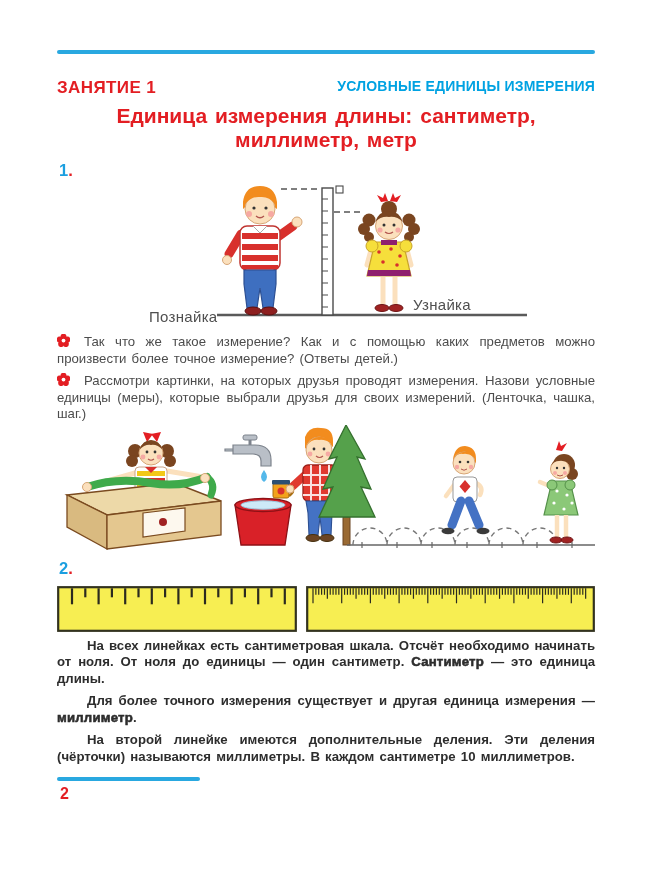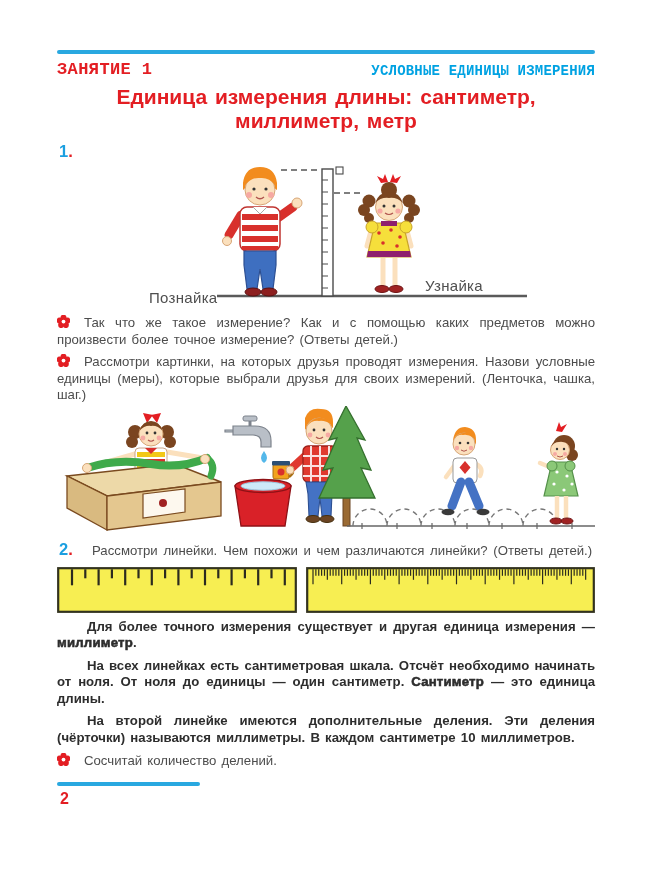--- a/index.html
+++ b/index.html
@@ -2,40 +2,40 @@
 <html><head>
 <meta charset="utf-8">
 <style>
   html,body{margin:0;padding:0;}
   body{
     width:650px;height:877px;background:#ffffff;position:relative;overflow:hidden;
     font-family:"Liberation Sans","DejaVu Sans",sans-serif;color:#3e3e3e;
   }
   .content{padding:0 55px 0 57px;}
   .top-rule{margin-top:50px;height:4px;background:#29a8e0;border-radius:2px;}
-  .header-row{display:flex;justify-content:space-between;align-items:flex-end;margin-top:6px;font-family:Liberation Mono, monospace;}
+  .header-row{display:flex;justify-content:space-between;align-items:flex-start;margin-top:24px;}
   .lesson{color:#e31e23;font-weight:700;font-size:17px;letter-spacing:.4px;}
   .topic{color:#00a2e2;font-weight:700;font-size:14px;letter-spacing:.2px;}
   .subtitle{margin-top:6px;text-align:center;color:#e31e23;font-size:21px;font-weight:700;word-spacing:2px;}
   .task-row{display:flex;margin-top:9px;font-size:13.2px;color:#4c4c4c;word-spacing:2px;align-items:baseline;}
   .task-row.second{margin-top:8px;}
   .task-num{width:33px;flex:none;font-weight:700;font-size:16.5px;color:#1b9fe0;padding-left:2px;}
   .task-num .dot{color:#e31e23;font-weight:900;}
   p{margin:0;font-size:13.2px;line-height:16.5px;text-align:justify;word-spacing:1.5px;}
   p.bold{font-weight:700;color:#2d2d2d;text-indent:30px;margin-top:6px;}
   p.q{color:#4c4c4c;margin-top:6px;}
   p.q.last{margin-top:7px;text-align:left;}
   .term{-webkit-text-stroke:.55px currentColor;letter-spacing:.2px;}
   .flower{display:inline-block;width:27px;}
   .flower svg{vertical-align:-1px;}
   .fig1{position:relative;height:146px;margin-top:2px;}
   .fig1 svg{position:absolute;left:0;top:0;}
   .fig-label{position:absolute;top:114px;font-size:15px;color:#4f4f4f;letter-spacing:.3px;}
   .fig-label.left{left:92px;margin-top:12px;}
-  .fig-label.right{left:368px;text-align:right;}
+  .fig-label.right{left:356px;text-align:right;}
   .fig2{margin-top:2px;height:126px;}
   .rulers{display:flex;gap:9px;margin-top:8px;}
   .footer{margin-top:12px;}
   .footer-rule{width:143px;height:4px;background:#29a8e0;border-radius:2px;}
   .page-num{color:#e31e23;font-weight:700;font-size:16px;margin-top:4px;padding-left:3px;}
 </style>
 </head>
 <body>
 
 <svg width="0" height="0" style="position:absolute">
@@ -295,21 +295,20 @@
           <line x1="509" y1="90" x2="509" y2="112" stroke="#fbe0bd" stroke-width="4.5"></line>
           <ellipse cx="499" cy="115" rx="6" ry="3" fill="#a02222" stroke="#6e1414"></ellipse>
           <ellipse cx="510" cy="115" rx="6" ry="3" fill="#a02222" stroke="#6e1414"></ellipse>
         </g>
       </g>
     </svg>
   </div>
 
   <div class="task-row second">
     <span class="task-num"><span>2</span><span class="dot">.</span></span>
-    <span class="task-text">Рассмотри линейки. Чем похожи и чем различаются линейки? (Ответы детей.)</span>
   </div>
 
   <div class="rulers">
     <svg width="240" height="46" viewBox="0 0 240 46">
       <rect x="1.2" y="1.2" width="237.6" height="43.6" fill="#f7ee52" stroke="#32321e" stroke-width="2.2"></rect>
       <g id="cm-ticks">
           <line x1="15.00" x2="15.00" y1="2.3" y2="18.3" stroke="#2b2b1f" stroke-width="2.2"></line>
           <line x1="28.30" x2="28.30" y1="2.3" y2="11.3" stroke="#2b2b1f" stroke-width="2.2"></line>
           <line x1="41.60" x2="41.60" y1="2.3" y2="18.3" stroke="#2b2b1f" stroke-width="2.2"></line>
           <line x1="54.90" x2="54.90" y1="2.3" y2="11.3" stroke="#2b2b1f" stroke-width="2.2"></line>
@@ -424,30 +423,25 @@
           <line x1="265.30" x2="265.30" y1="2.3" y2="17.3" stroke="#2b2b1f" stroke-width="1.2"></line>
           <line x1="268.17" x2="268.17" y1="2.3" y2="8.8" stroke="#2b2b1f" stroke-width="1.2"></line>
           <line x1="271.04" x2="271.04" y1="2.3" y2="8.8" stroke="#2b2b1f" stroke-width="1.2"></line>
           <line x1="273.91" x2="273.91" y1="2.3" y2="8.8" stroke="#2b2b1f" stroke-width="1.2"></line>
           <line x1="276.78" x2="276.78" y1="2.3" y2="8.8" stroke="#2b2b1f" stroke-width="1.2"></line>
           <line x1="279.65" x2="279.65" y1="2.3" y2="12.8" stroke="#2b2b1f" stroke-width="1.2"></line>
         </g>
     </svg>
   </div>
 
+  <p class="bold"><span>На всех линейках есть сантиметровая шкала. Отсчёт необходимо начинать от ноля. От ноля до единицы — один сантиметр. </span><span class="term">Сантиметр</span><span> — это единица длины.</span></p>
+
   <p class="bold"><span>Для более точного измерения существует и другая единица измерения — </span><span class="term">миллиметр</span><span>.</span></p>
 
-  <p class="bold"><span>На всех линейках есть сантиметровая шкала. Отсчёт необходимо начинать от ноля. От ноля до единицы — один сантиметр. </span><span class="term">Сантиметр</span><span> — это единица длины.</span></p>
-
   <p class="bold">На второй линейке имеются дополнительные деления. Эти деления (чёрточки) называются миллиметры. В каждом сантиметре 10 миллиметров.</p>
 
-  <p class="q last">
-    <span class="flower"><svg width="13" height="13" viewBox="0 0 13 13">
-          <use href="#flw"></use>
-        </svg></span><span>Сосчитай количество делений.</span>
-  </p>
 
   <div class="footer">
     <div class="footer-rule"></div>
     <div class="page-num">2</div>
   </div>
 
 </div>
 
 </body></html>

